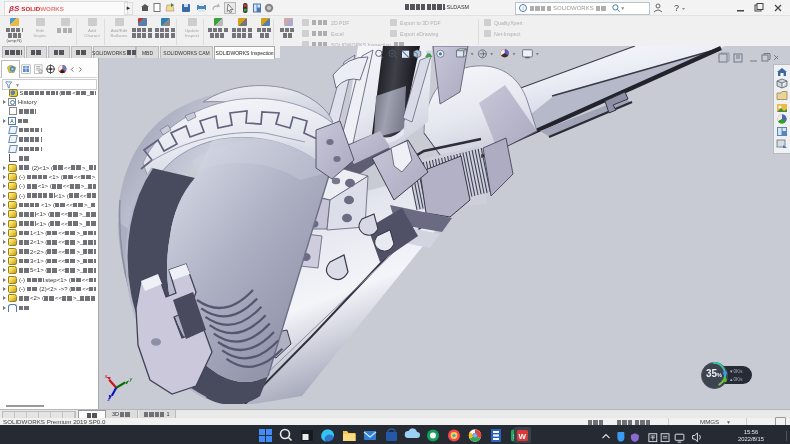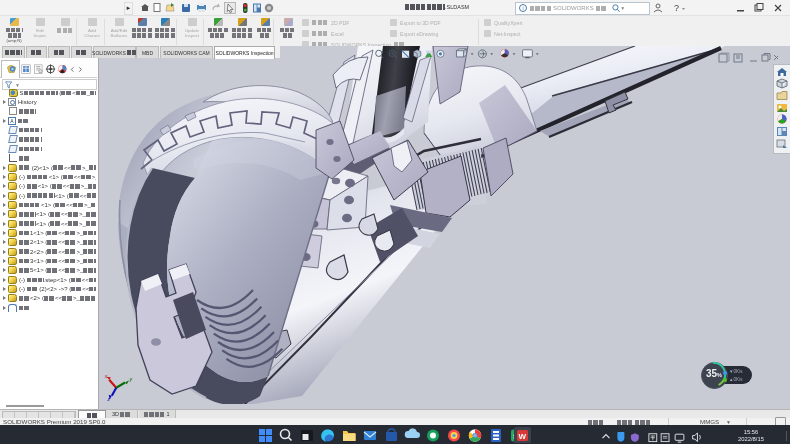--- a/index.html
+++ b/index.html
@@ -39,20 +39,24 @@
 
 #dtabs{left:0;top:409px;width:790px;height:9px;background:#e9e9e9;border-top:1px solid #b5b5b5}
 .dtab{position:absolute;top:0;height:8px;font-size:5.5px;color:#333;border-right:1px solid #bbb;display:flex;align-items:center;justify-content:center;background:#dcdcdc}
 
 #status{left:0;top:418px;width:790px;height:7px;background:#f1f1f1;font-size:6.2px;color:#333;display:flex;align-items:center}
 
 #task{left:0;top:425px;width:790px;height:19px;background:#262a32}
 </style></head>
 <body>
 <div class="abs" id="title">
+  <div class="abs" id="logo">
+      <span style="font-size:8px;font-style:italic;font-weight:bold;color:#cf1f2f">βS</span>
+      <span style="font-size:6.2px;font-weight:bold;color:#d22;letter-spacing:0;margin-left:2px">SOLID<span style="color:#e87a7a">WORKS</span></span>
+    </div>
   <div class="abs" style="left:124px;top:2px;width:7px;height:11px;border:1px solid #ddd;font-size:6px;color:#333;text-align:center;line-height:11px">►</div>
   <svg class="abs" style="left:140px;top:2px" width="160" height="12" viewBox="0 0 160 12">
     <path d="M5 2 L9 5 L8 5 L8 9 L2 9 L2 5 L1 5 Z" fill="#555"></path>
     <rect x="14" y="1.5" width="6" height="8" fill="#fff" stroke="#777" stroke-width="1"></rect>
     <path d="M27 3 L33 3 L34 9 L26 9 Z" fill="#f7d78a" stroke="#a98" stroke-width="0.7"></path>
       <path d="M31 1 l3 2 -3 2 z" fill="#3a8a3a"></path>
     <rect x="42" y="2" width="8" height="8" rx="1" fill="#3a6aa8"></rect>
       <rect x="44" y="2" width="4" height="3" fill="#cfe0f0"></rect>
     <rect x="57" y="3" width="9" height="5" fill="#4a86b8"></rect>
       <rect x="59" y="1" width="5" height="3" fill="#e8eef4"></rect>

